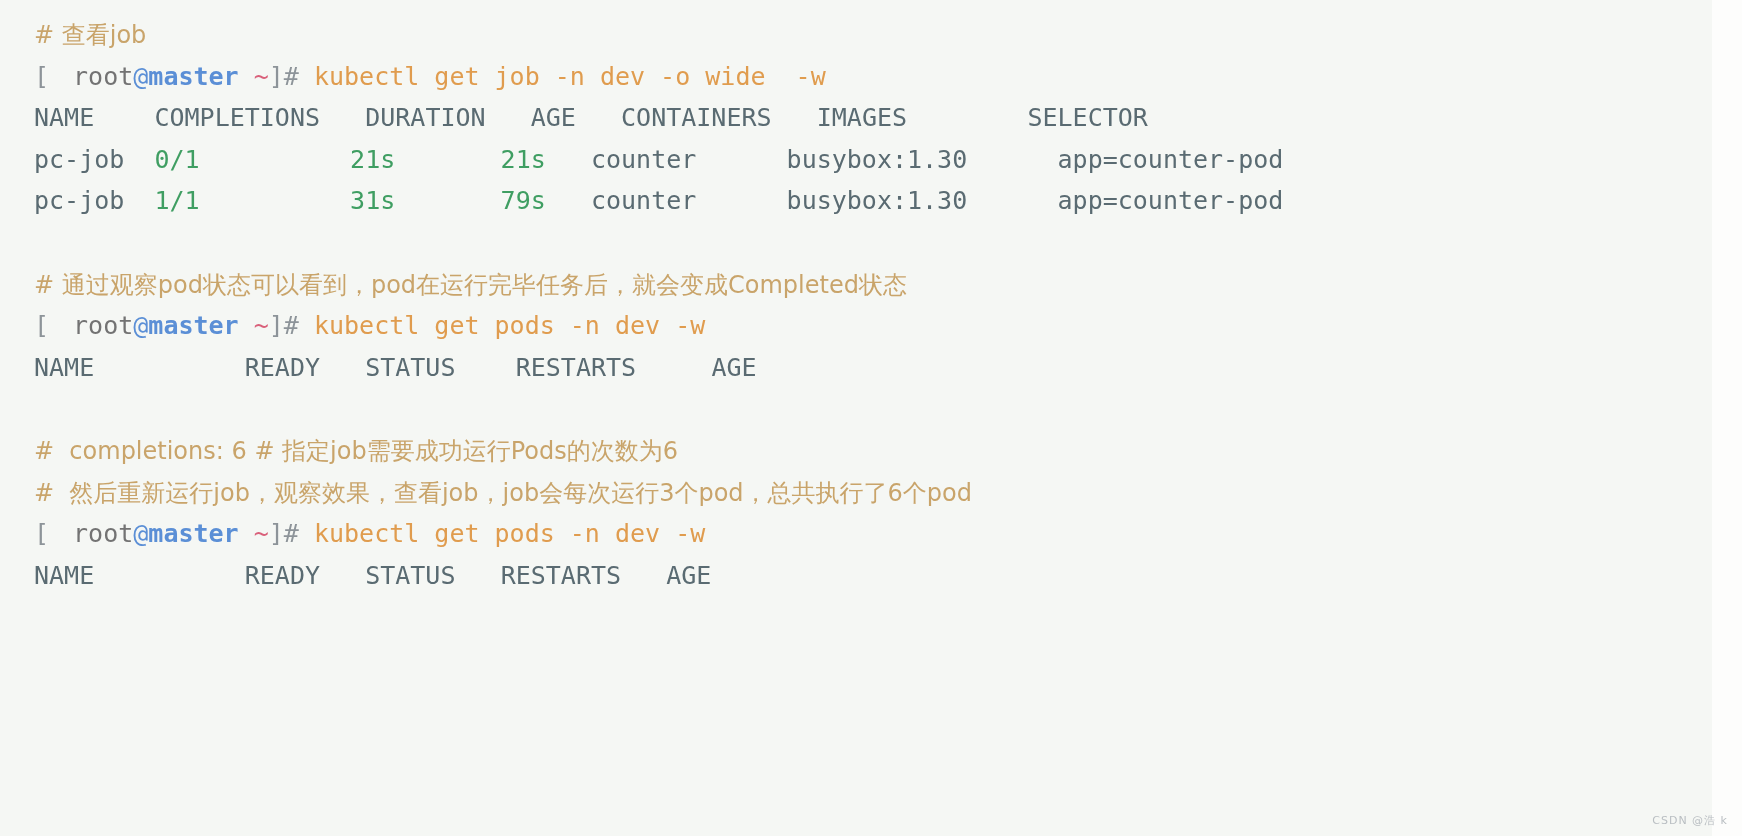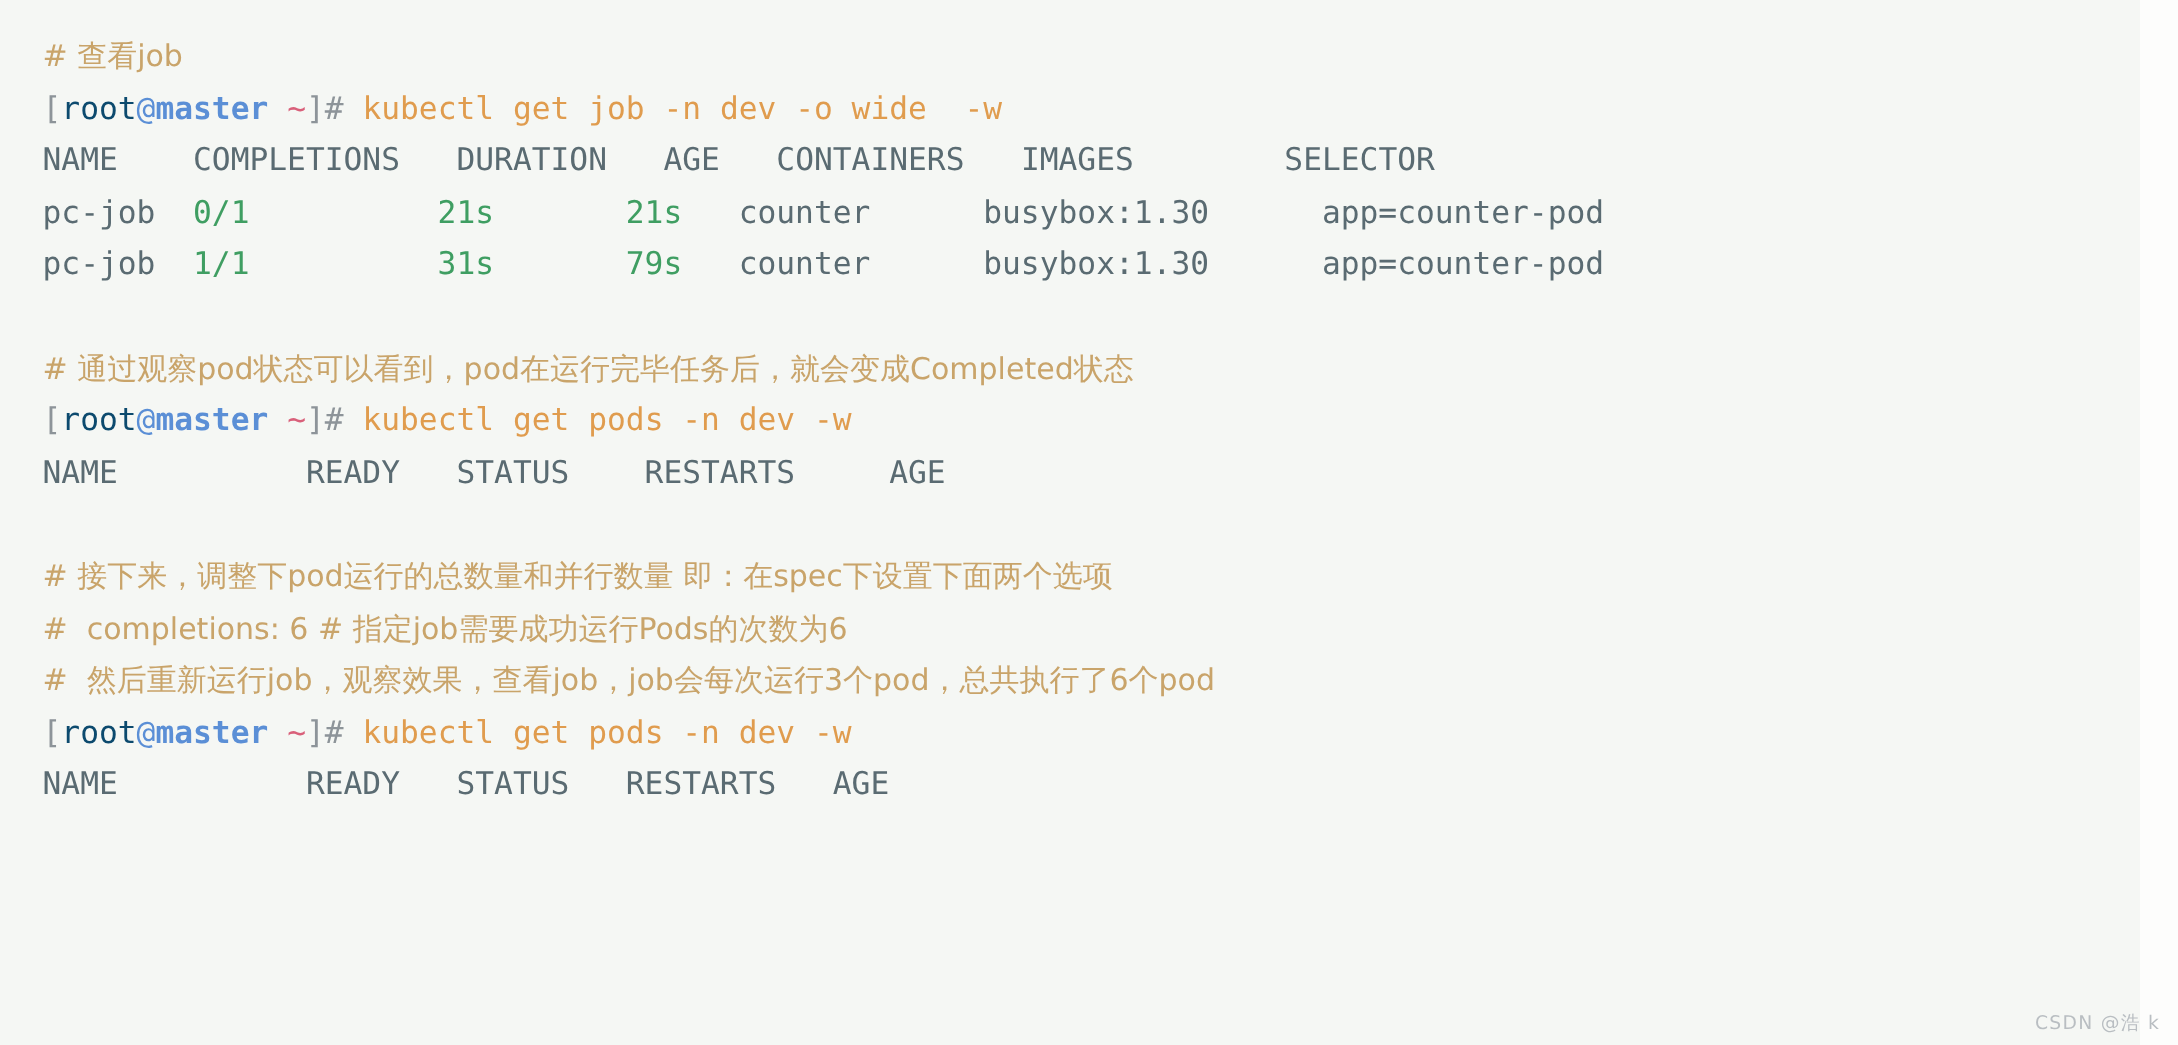--- a/index.html
+++ b/index.html
@@ -15,21 +15,21 @@
     font-family: "DejaVu Sans Mono", "Liberation Mono", monospace;
   }
   #code-block {
     position: absolute;
     left: 0;
     top: 0;
     width: 1712px;
     height: 836px;
     background: #f5f7f4;
     box-sizing: border-box;
-    padding: 24px 0 0 34px;
+    padding: 14px 0 0 34px;
   }
   #right-strip {
     position: absolute;
     left: 1712px;
     top: 0;
     width: 30px;
     height: 836px;
     background: #fdfdfc;
   }
   .line {
@@ -37,35 +37,35 @@
     line-height: 41.6px;
     font-size: 25px;
     white-space: pre;
     letter-spacing: 0px;
   }
   .line.blank {
     height: 41.6px;
   }
   .cmt-cn   { color: #c9a46a; font-family: "DejaVu Sans", "Liberation Sans", sans-serif; font-size: 24px; }
   .brk      { color: #8d9499; }
-  .user     { color: #0c4a6e; }
+  .user     { color: #737373; margin-left: 24px; }
   .at       { color: #5b8fd6; }
   .host     { color: #5b8fd6; font-weight: bold; }
   .tilde    { color: #d9607a; }
   .hash     { color: #8d9499; }
   .cmd      { color: #e09c4e; }
   .hdr      { color: #5a6b72; margin-top: 47px; }
   .val      { color: #5a6b72; }
   .num      { color: #3f9e62; }
   #watermark {
     position: absolute;
     right: 14px;
     bottom: 8px;
     font-family: "DejaVu Sans", "Liberation Sans", sans-serif;
-    font-size: 15px;
+    font-size: 11px;
     color: #b9bec2;
     letter-spacing: 1px;
   }
 </style>
 </head>
 <body>
 
 <div id="code-block">
 
   <div class="line"><span class="cmt-cn"># 查看job</span></div>
@@ -83,21 +83,20 @@
   <div class="line"><span class="cmt-cn"># 通过观察pod状态可以看到，pod在运行完毕任务后，就会变成Completed状态</span></div>
 
   <div class="line"><span class="brk">[</span><span class="user">root</span><span class="at">@</span><span class="host">master</span><span class="tilde"> ~</span><span class="brk">]</span><span class="hash">#</span><span class="cmd"> kubectl get pods -n dev -w</span></div>
 
   <div class="line"><span class="hdr">NAME</span><span class="hdr">          </span><span class="hdr">READY</span><span class="hdr">   </span><span class="hdr">STATUS</span><span class="hdr">    </span><span class="hdr">RESTARTS</span><span class="hdr">     </span><span class="hdr">AGE</span></div>
 
 
 
   <div class="line blank">&nbsp;</div>
 
-  <div class="line"><span class="cmt-cn"># 接下来，调整下pod运行的总数量和并行数量 即：在spec下设置下面两个选项</span></div>
   <div class="line"><span class="cmt-cn">#  completions: 6 # 指定job需要成功运行Pods的次数为6</span></div>
   <div class="line"><span class="cmt-cn">#  然后重新运行job，观察效果，查看job，job会每次运行3个pod，总共执行了6个pod</span></div>
 
   <div class="line"><span class="brk">[</span><span class="user">root</span><span class="at">@</span><span class="host">master</span><span class="tilde"> ~</span><span class="brk">]</span><span class="hash">#</span><span class="cmd"> kubectl get pods -n dev -w</span></div>
 
   <div class="line"><span class="hdr">NAME</span><span class="hdr">          </span><span class="hdr">READY</span><span class="hdr">   </span><span class="hdr">STATUS</span><span class="hdr">   </span><span class="hdr">RESTARTS</span><span class="hdr">   </span><span class="hdr">AGE</span></div>
 
 </div>
 
 <div id="right-strip"></div>

